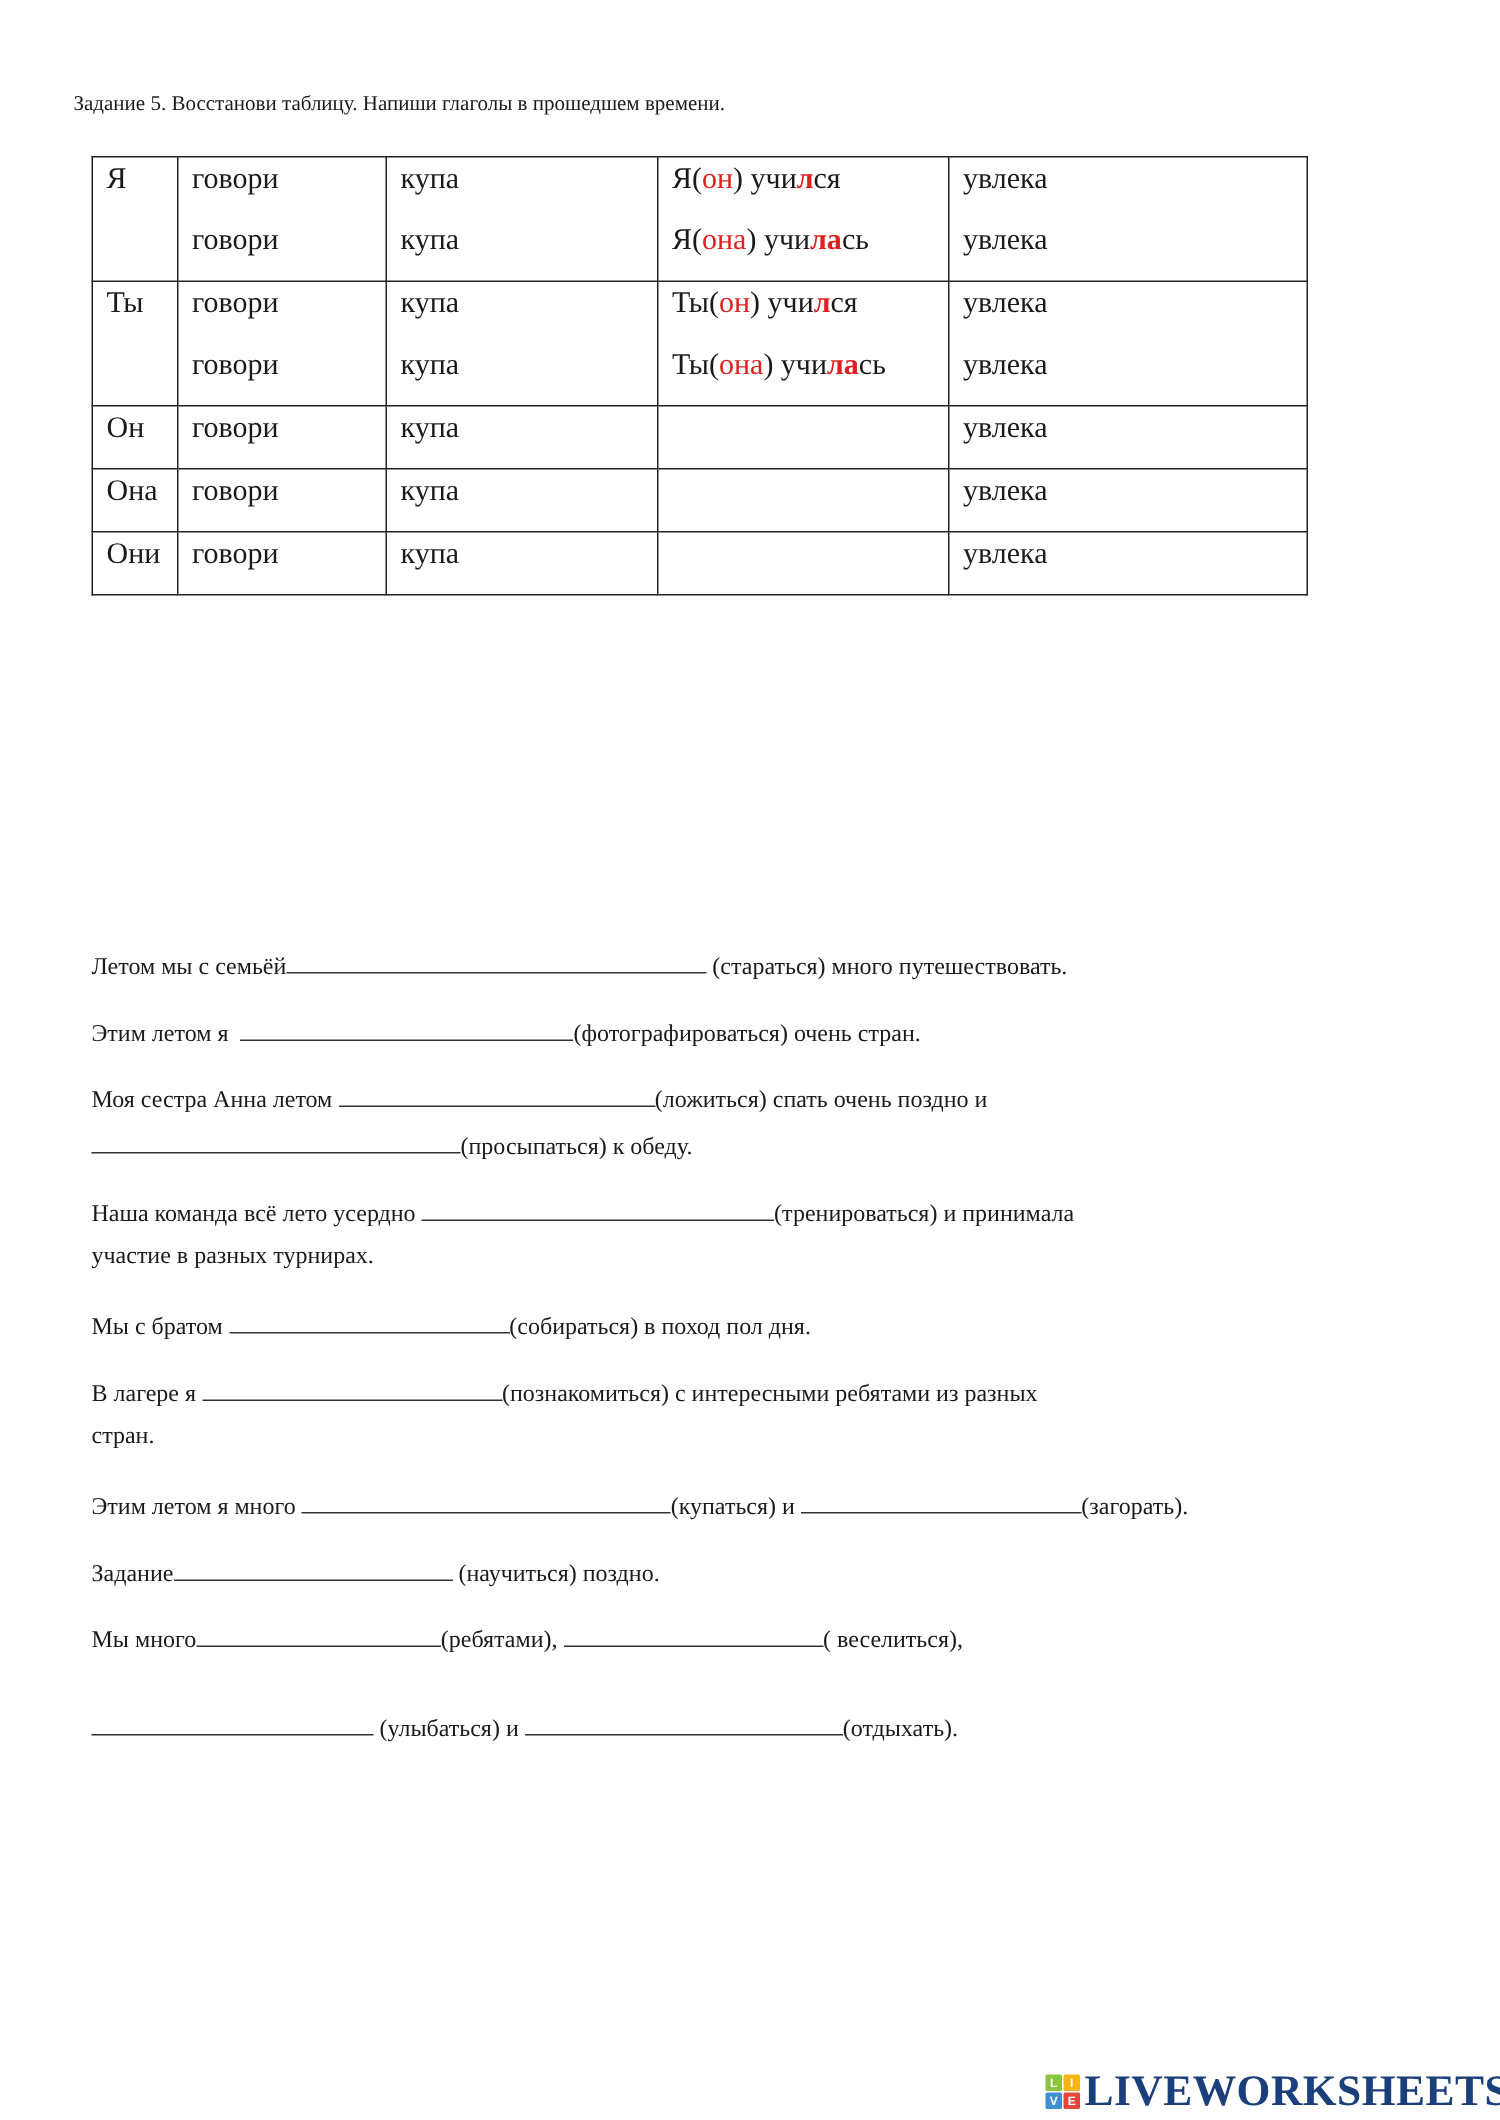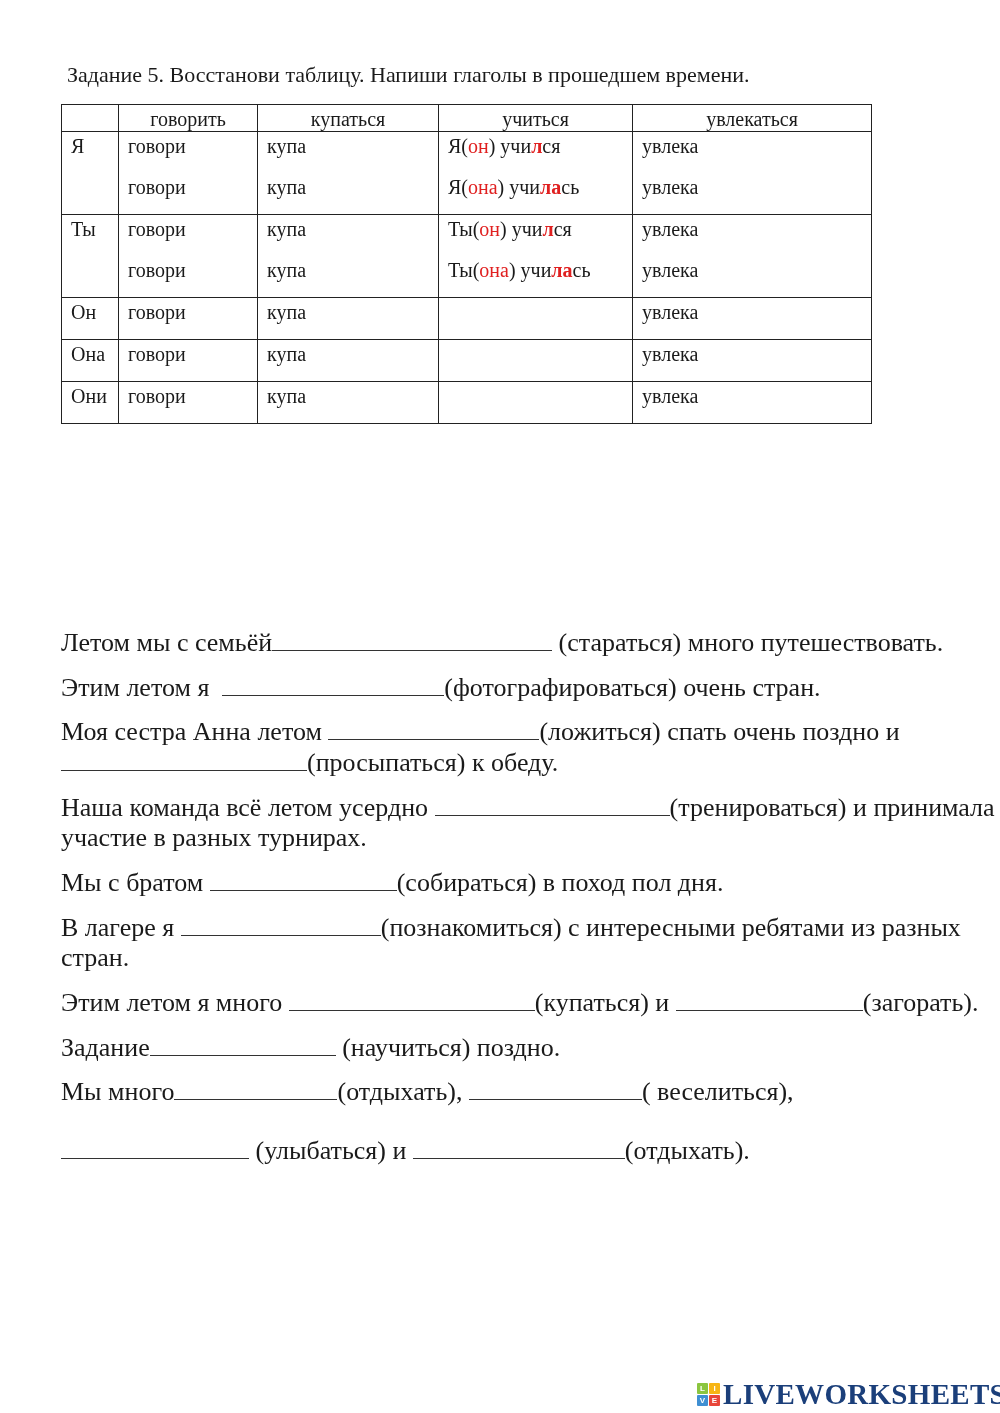--- a/index.html
+++ b/index.html
@@ -1,29 +1,29 @@
 <!DOCTYPE html>
 <html><head>
 <meta charset="utf-8">
 <style>
   html, body { margin:0; padding:0; background:#ffffff; }
   body { width:1000px; height:1413px; position:relative; overflow:hidden;
          font-family:"Liberation Serif", "DejaVu Serif", serif; color:#1a1a1a; }
-  .title { position:absolute; left:67px; top:62px; font-size:22px; white-space:nowrap; }
+  .title { position:absolute; left:49px; top:62px; font-size:14px; white-space:nowrap; }
   table.grid { position:absolute; left:61px; top:104px; border-collapse:collapse;
                font-size:20px; table-layout:fixed; }
   table.grid td, table.grid th { border:1.3px solid #222; padding:0 0 0 9px; vertical-align:top;
                font-weight:normal; line-height:20px; }
   table.grid th { text-align:center; padding:0; height:26px; vertical-align:bottom; line-height:24px; }
   .c0{width:57px} .c1{width:139px} .c2{width:181px} .c3{width:194px} .c4{width:239px}
   .cell-line { height:41px; padding-top:4px; box-sizing:border-box; }
   tr.single td { height:41px; }
   .red { color:#e02020; }
   .redb { color:#e02020; font-weight:bold; }
-  .sent { position:absolute; left:61px; font-size:26px; white-space:nowrap; line-height:30px; }
+  .sent { position:absolute; left:61px; font-size:16px; white-space:nowrap; line-height:30px; }
   .blank { display:inline-block; border-bottom:1.2px solid #333; height:20px; vertical-align:baseline; }
   .logo { position:absolute; left:697px; top:1378px; display:flex; align-items:center; }
   .logo-blocks { display:grid; grid-template-columns:11px 11px; grid-template-rows:11px 11px; gap:1px; margin-right:3px; }
   .logo-blocks span { font-family:"Liberation Sans", sans-serif; font-size:8px; font-weight:bold; color:#fff;
                       display:flex; align-items:center; justify-content:center; border-radius:1px; }
   .logo-text { font-family:Liberation Serif, serif; font-weight:bold; font-size:29px; color:#1b3f7a; letter-spacing:0.3px; }
 </style>
 </head>
 <body>
 
@@ -31,27 +31,20 @@
 
 <table class="grid">
   <colgroup>
       <col class="c0">
       <col class="c1">
       <col class="c2">
       <col class="c3">
       <col class="c4">
     </colgroup>
   <tbody>
-      <tr>
-    <th></th>
-    <th>говорить</th>
-    <th>купаться</th>
-    <th>учиться</th>
-    <th>увлекаться</th>
-  </tr>
 
   <tr>
     <td style="height:82px">
           <div class="cell-line">Я</div>
         </td>
     <td>
       <div class="cell-line">говори</div>
       <div class="cell-line">говори</div>
     </td>
     <td>
@@ -155,38 +148,38 @@
 <div class="sent" style="top:673px">
   <span>Этим летом я </span>&nbsp;<span class="blank" style="width:222px"></span><span>(фотографироваться) очень стран.</span>
 </div>
 <div class="sent" style="top:717px">
   <span>Моя сестра Анна летом </span><span class="blank" style="width:211px"></span><span>(ложиться) спать очень поздно и</span>
 </div>
 <div class="sent" style="top:748px">
   <span class="blank" style="width:246px"></span><span>(просыпаться) к обеду.</span>
 </div>
 <div class="sent" style="top:793px">
-  <span>Наша команда всё летом усердно </span><span class="blank" style="width:235px"></span><span>(тренироваться) и принимала</span>
+  <span>Наша команда всё лето усердно </span><span class="blank" style="width:235px"></span><span>(тренироваться) и принимала</span>
 </div>
 <div class="sent" style="top:823px">участие в разных турнирах.</div>
 <div class="sent" style="top:868px">
   <span>Мы с братом </span><span class="blank" style="width:187px"></span><span>(собираться) в поход пол дня.</span>
 </div>
 <div class="sent" style="top:913px">
   <span>В лагере я </span><span class="blank" style="width:200px"></span><span>(познакомиться) с интересными ребятами из разных</span>
 </div>
 <div class="sent" style="top:943px">стран.</div>
 <div class="sent" style="top:988px">
   <span>Этим летом я много </span><span class="blank" style="width:246px"></span><span>(купаться) и </span><span class="blank" style="width:187px"></span><span>(загорать).</span>
 </div>
 <div class="sent" style="top:1033px">
   <span>Задание</span><span class="blank" style="width:186px"></span><span> (научиться) поздно.</span>
 </div>
 <div class="sent" style="top:1077px">
-  <span>Мы много</span><span class="blank" style="width:163px"></span><span>(отдыхать), </span><span class="blank" style="width:173px"></span><span>( веселиться),</span>
+  <span>Мы много</span><span class="blank" style="width:163px"></span><span>(ребятами), </span><span class="blank" style="width:173px"></span><span>( веселиться),</span>
 </div>
 <div class="sent" style="top:1136px">
   <span class="blank" style="width:188px"></span><span> (улыбаться) и </span><span class="blank" style="width:212px"></span><span>(отдыхать).</span>
 </div>
 
 <div class="logo">
   <div class="logo-blocks">
     <span style="background:#8bc53f">L</span>
     <span style="background:#f7b514">I</span>
     <span style="background:#3f8fd2">V</span>

